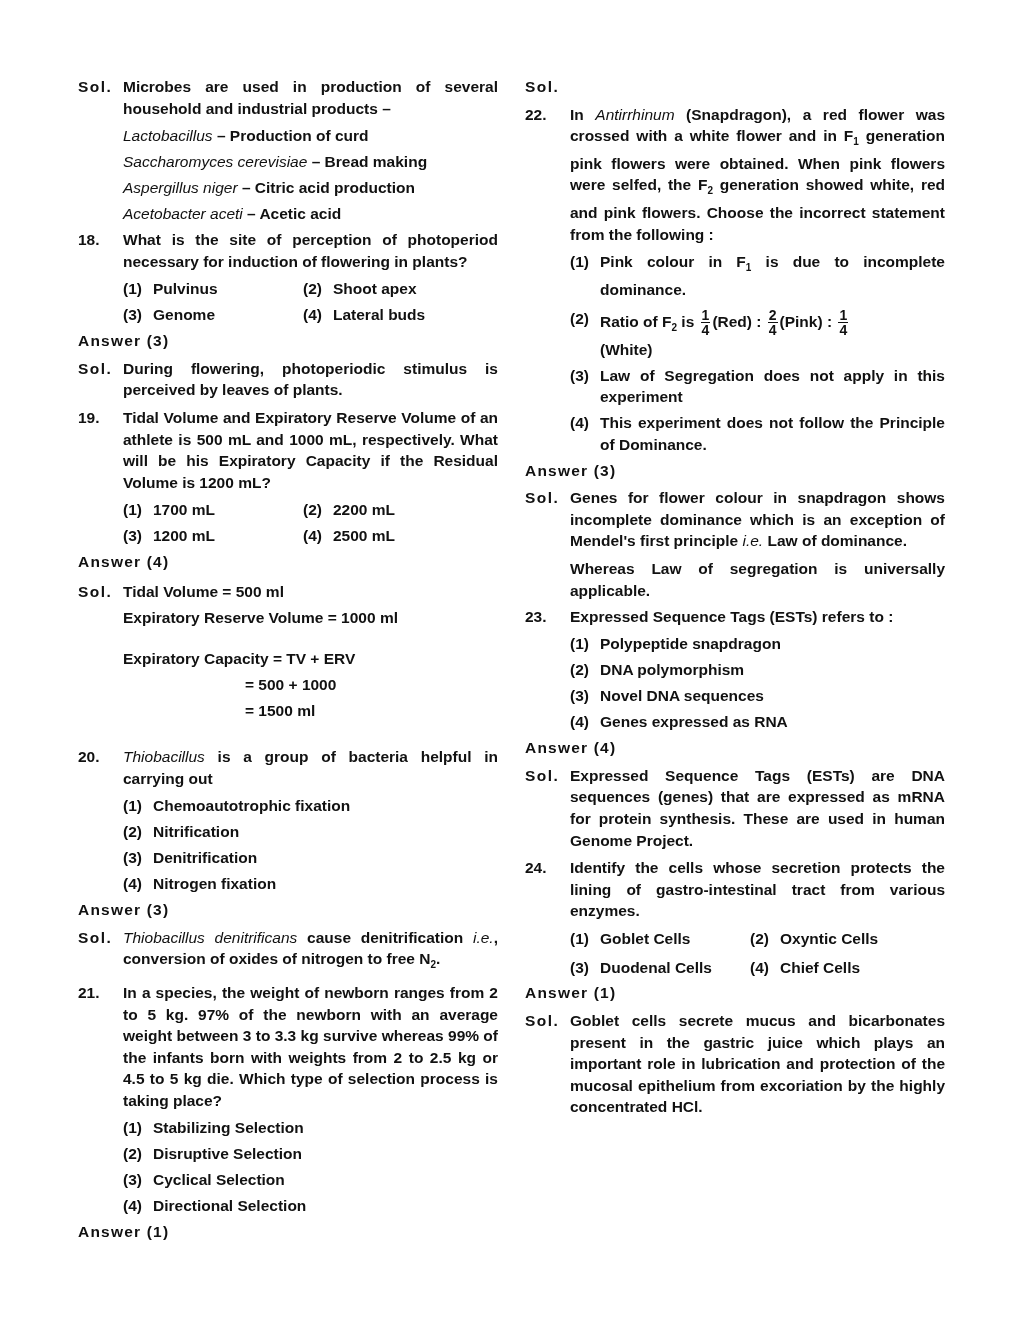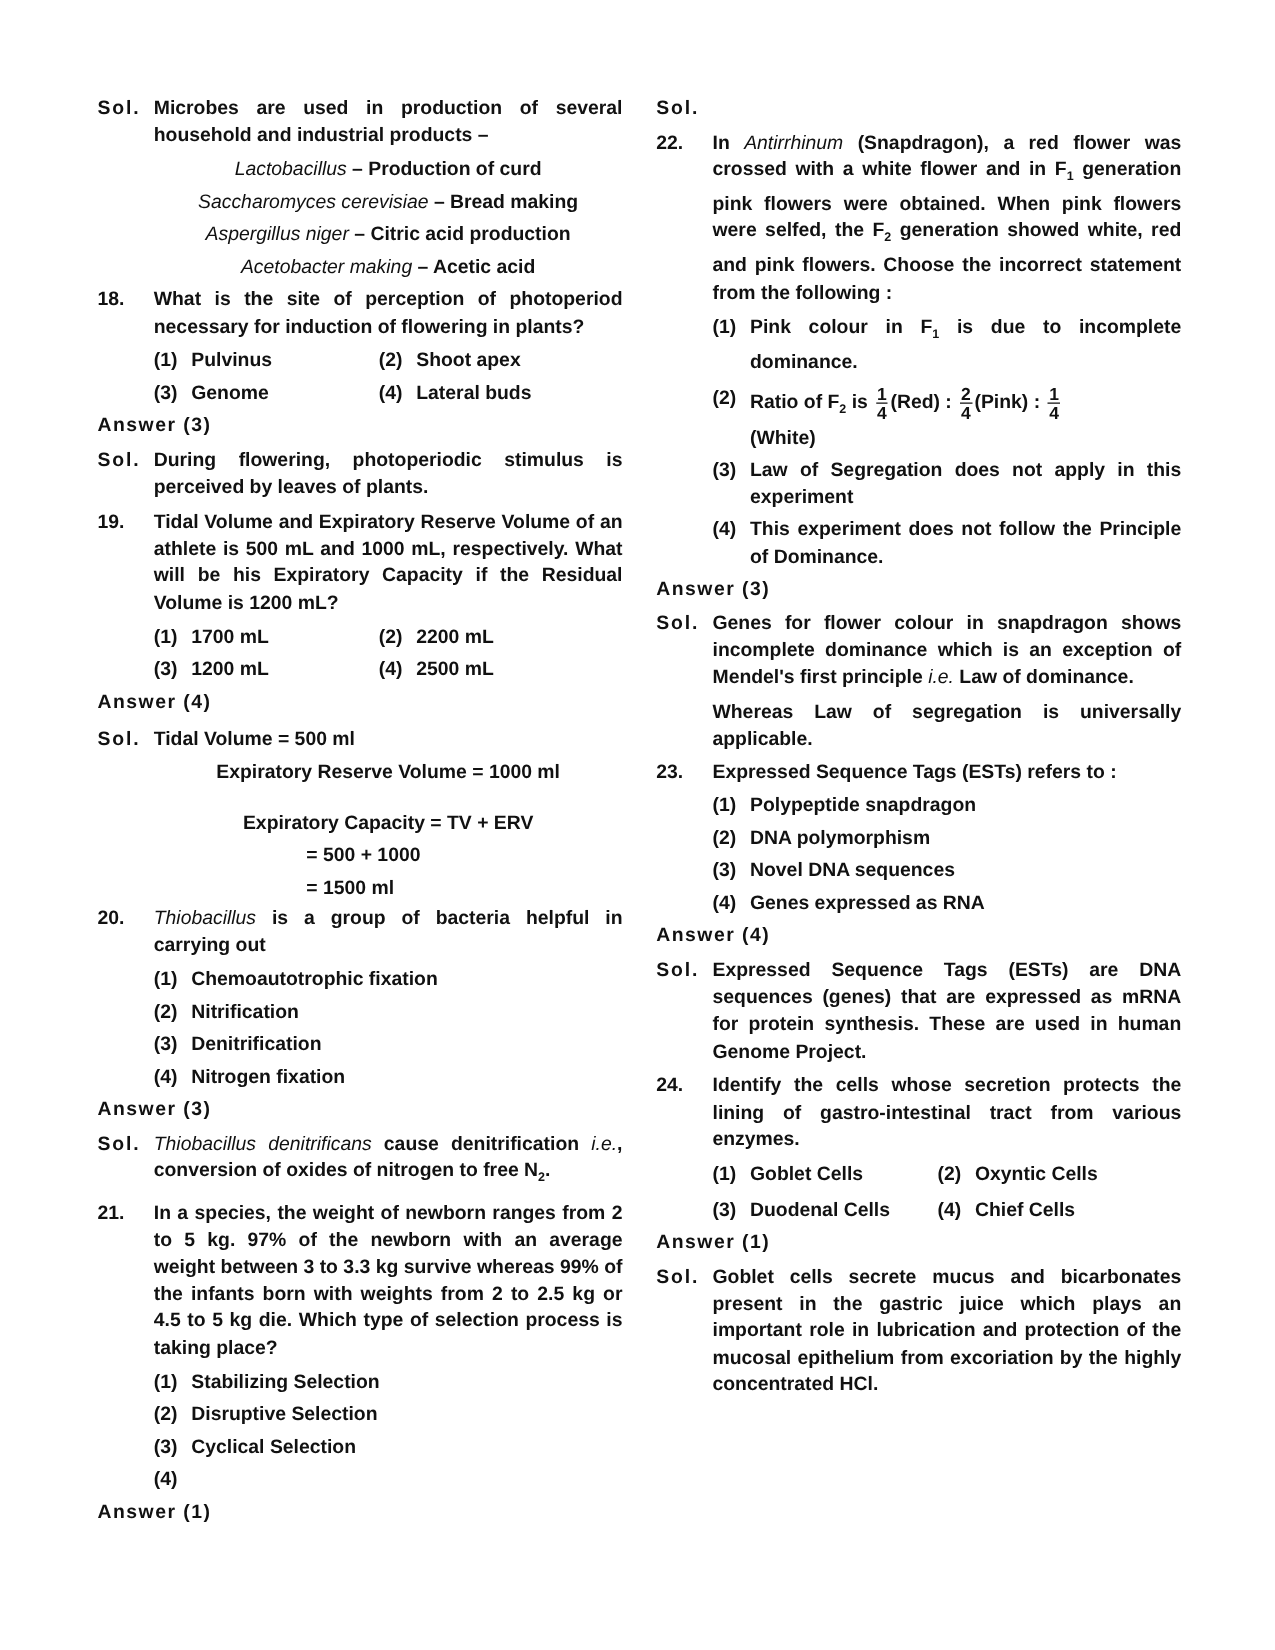--- a/index.html
+++ b/index.html
@@ -4,21 +4,21 @@
 <style>
   html,body{margin:0;padding:0;background:#fff;}
   body{width:1020px;height:1320px;position:relative;font-family:"Liberation Sans",sans-serif;color:#111;font-weight:bold;font-size:15.5px;}
   .col{position:absolute;top:76px;width:420px;}
   .left{left:78px;}
   .right{left:525px;}
   .blk{display:flex;margin-bottom:6px;line-height:21.6px;}
   .lab{width:45px;flex:none;}
   .lab.sol{letter-spacing:1.5px;}
   .txt{flex:1;text-align:justify;}
-  .ind{padding-left:45px;line-height:21.6px;margin-bottom:4.4px;text-align:center;}
+  .ind{padding-left:45px;line-height:21.6px;margin-bottom:4.4px;}
   .opt{display:flex;padding-left:45px;line-height:21.6px;margin-bottom:4.4px;}
   .opt .n{width:30px;flex:none;}
   .opt .t{flex:1;text-align:justify;}
   .opts2{display:grid;grid-template-columns:180px 1fr;padding-left:45px;row-gap:4.4px;margin-bottom:4.4px;line-height:21.6px;}
   .opts2 .o{display:flex;}
   .opts2 .o .n{width:30px;flex:none;}
   .ans{letter-spacing:1.2px;line-height:21.6px;margin-bottom:6px;}
   i{font-weight:normal;font-style:italic;}
   .sub{font-size:10px;vertical-align:-4px;}
   .frac{display:inline-flex;flex-direction:column;align-items:center;vertical-align:middle;line-height:14px;font-size:14px;margin:0 2px;}
@@ -30,21 +30,21 @@
 <body>
 
 <div class="col left">
   <div class="blk">
     <span class="lab sol">Sol.</span>
     <span class="txt">Microbes are used in production of several household and industrial products –</span>
   </div>
   <div class="ind"><i>Lactobacillus</i><span> – Production of curd</span></div>
   <div class="ind"><i>Saccharomyces cerevisiae</i><span> – Bread making</span></div>
   <div class="ind"><i>Aspergillus niger</i><span> – Citric acid production</span></div>
-  <div class="ind"><i>Acetobacter making</i><span> – Acetic acid</span></div>
+  <div class="ind"><i>Acetobacter aceti</i><span> – Acetic acid</span></div>
 
   <div class="blk">
     <span class="lab">18.</span>
     <span class="txt">What is the site of perception of photoperiod necessary for induction of flowering in plants?</span>
   </div>
   <div class="opts2">
     <div class="o">
         <span class="n">(1)</span>
         <span>Pulvinus</span>
       </div>
@@ -90,21 +90,21 @@
       </div>
   </div>
   <div class="ans">Answer (4)</div>
   <div class="blk eq" style="margin-bottom:0">
     <span class="lab sol">Sol.</span>
     <span class="txt">Tidal Volume = 500 ml</span>
   </div>
   <div class="ind eq" style="margin-bottom:15px">Expiratory Reserve Volume = 1000 ml</div>
   <div class="ind eq" style="margin-bottom:0">Expiratory Capacity = TV + ERV</div>
   <div class="eqv">= 500 + 1000</div>
-  <div class="eqv" style="margin-bottom:0">= 1500 ml</div>
+  <div class="eqv" style="margin-bottom:22px">= 1500 ml</div>
 
   <div class="blk">
     <span class="lab">20.</span>
     <span class="txt"><i>Thiobacillus</i><span> is a group of bacteria helpful in carrying out</span></span>
   </div>
   <div class="opt">
       <span class="n">(1)</span>
       <span class="t">Chemoautotrophic fixation</span>
     </div>
   <div class="opt">
@@ -136,20 +136,21 @@
   <div class="opt">
       <span class="n">(2)</span>
       <span class="t">Disruptive Selection</span>
     </div>
   <div class="opt">
       <span class="n">(3)</span>
       <span class="t">Cyclical Selection</span>
     </div>
   <div class="opt">
       <span class="n">(4)</span>
+      <span class="t">Directional Selection</span>
     </div>
   <div class="ans">Answer (1)</div>
 </div>
 
 <div class="col right">
   <div class="blk">
     <span class="lab sol">Sol.</span>
   </div>
 
   <div class="blk">

